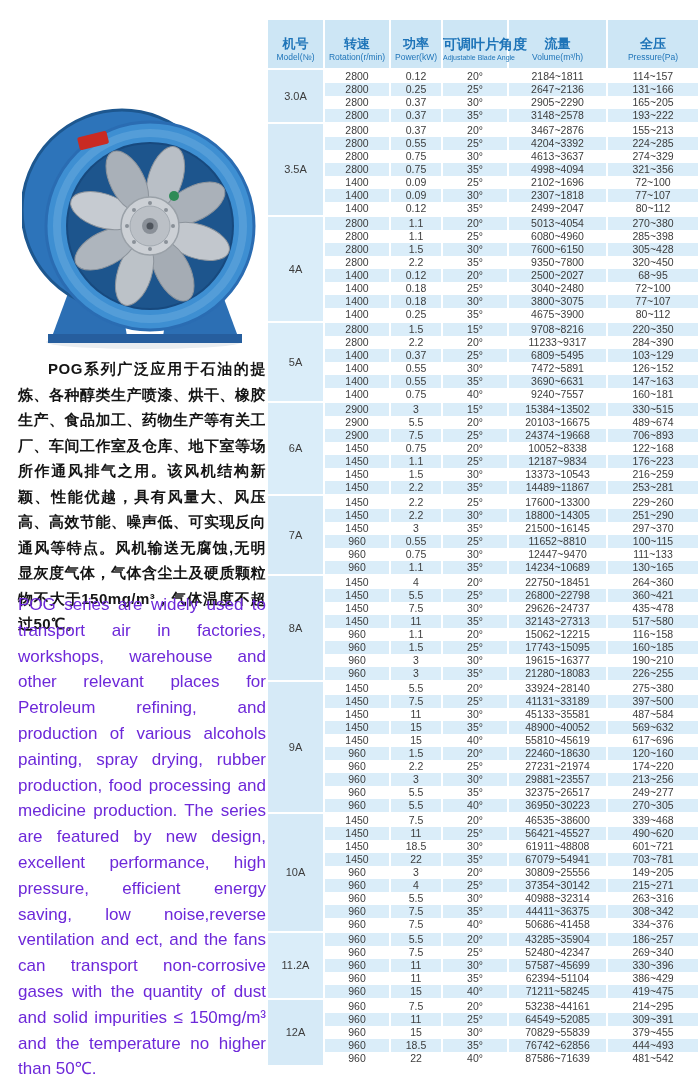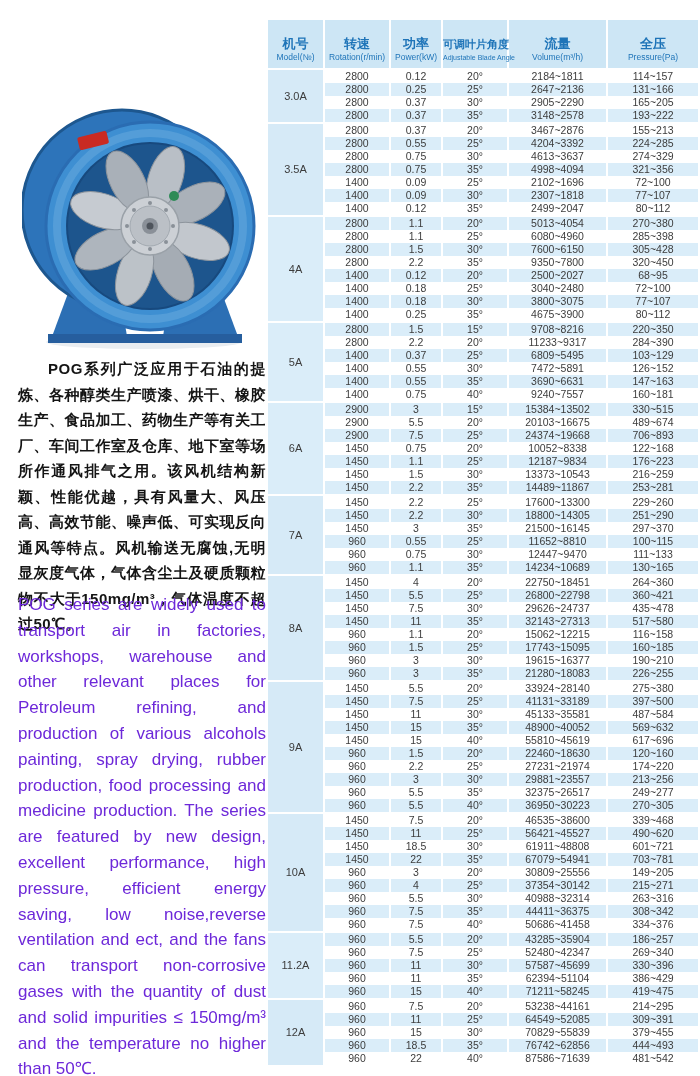--- a/index.html
+++ b/index.html
@@ -29,21 +29,21 @@
   .spec col.c-pow{width:52px;}
   .spec col.c-ang{width:66px;}
   .spec col.c-vol{width:99px;}
   .spec col.c-pre{width:90px;}
   .spec th{
     background:#cde6f5;border-right:2px solid #fff;border-bottom:2px solid #fff;
     padding:16px 0 5px;vertical-align:middle;
   }
   .spec th .cn{font-size:13px;font-weight:700;color:#1e74b8;line-height:16px;white-space:nowrap;}
   .spec th .en{font-size:8.5px;font-weight:400;color:#1e74b8;line-height:11px;white-space:nowrap;}
-  .spec th.th-angle .cn{font-size:11px;}
+  .spec th.th-angle .cn{font-size:14px;}
   .spec th.th-angle .en{font-size:7px;}
   .spec td{
     height:13px;line-height:13px;font-size:10.5px;color:#3c3c3c;
     text-align:center;padding:0;border-right:2px solid #fff;
     white-space:nowrap;overflow:hidden;
   }
   .spec th:last-child,.spec td:last-child{border-right:none;}
   .spec tr.alt td{background:#daedf9;}
   .spec tr.gsep td{border-top:2px solid #fff;}
   .spec td.model{

